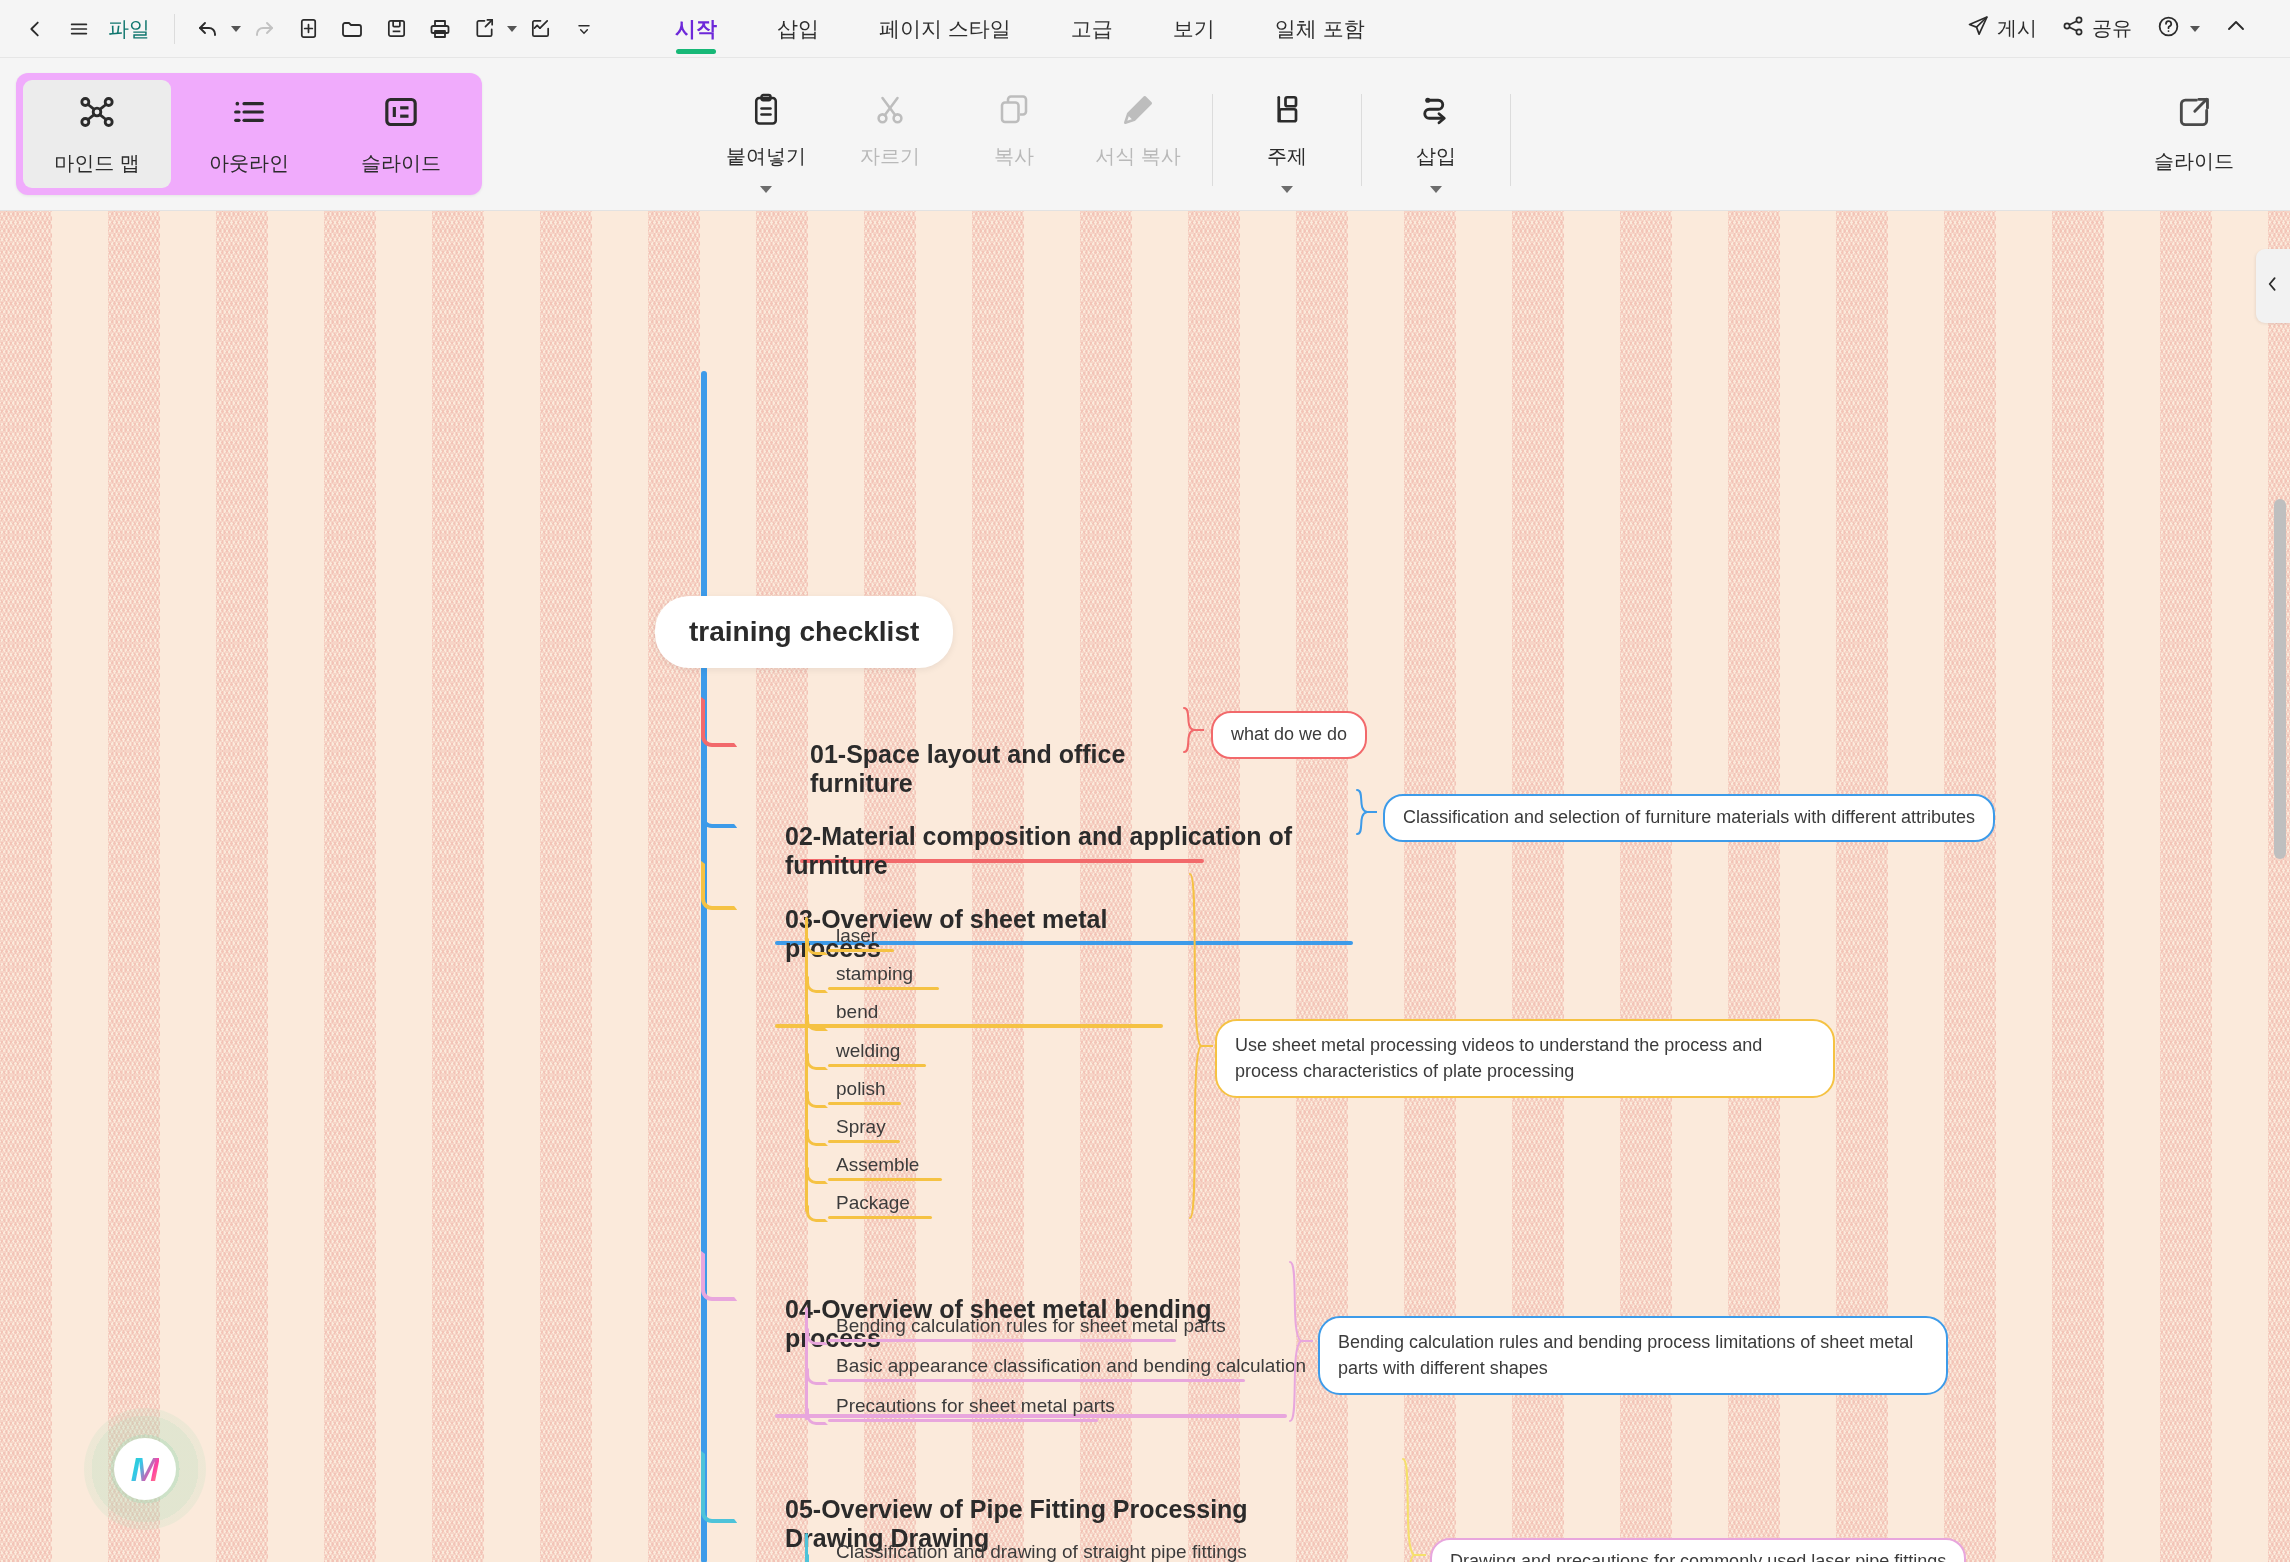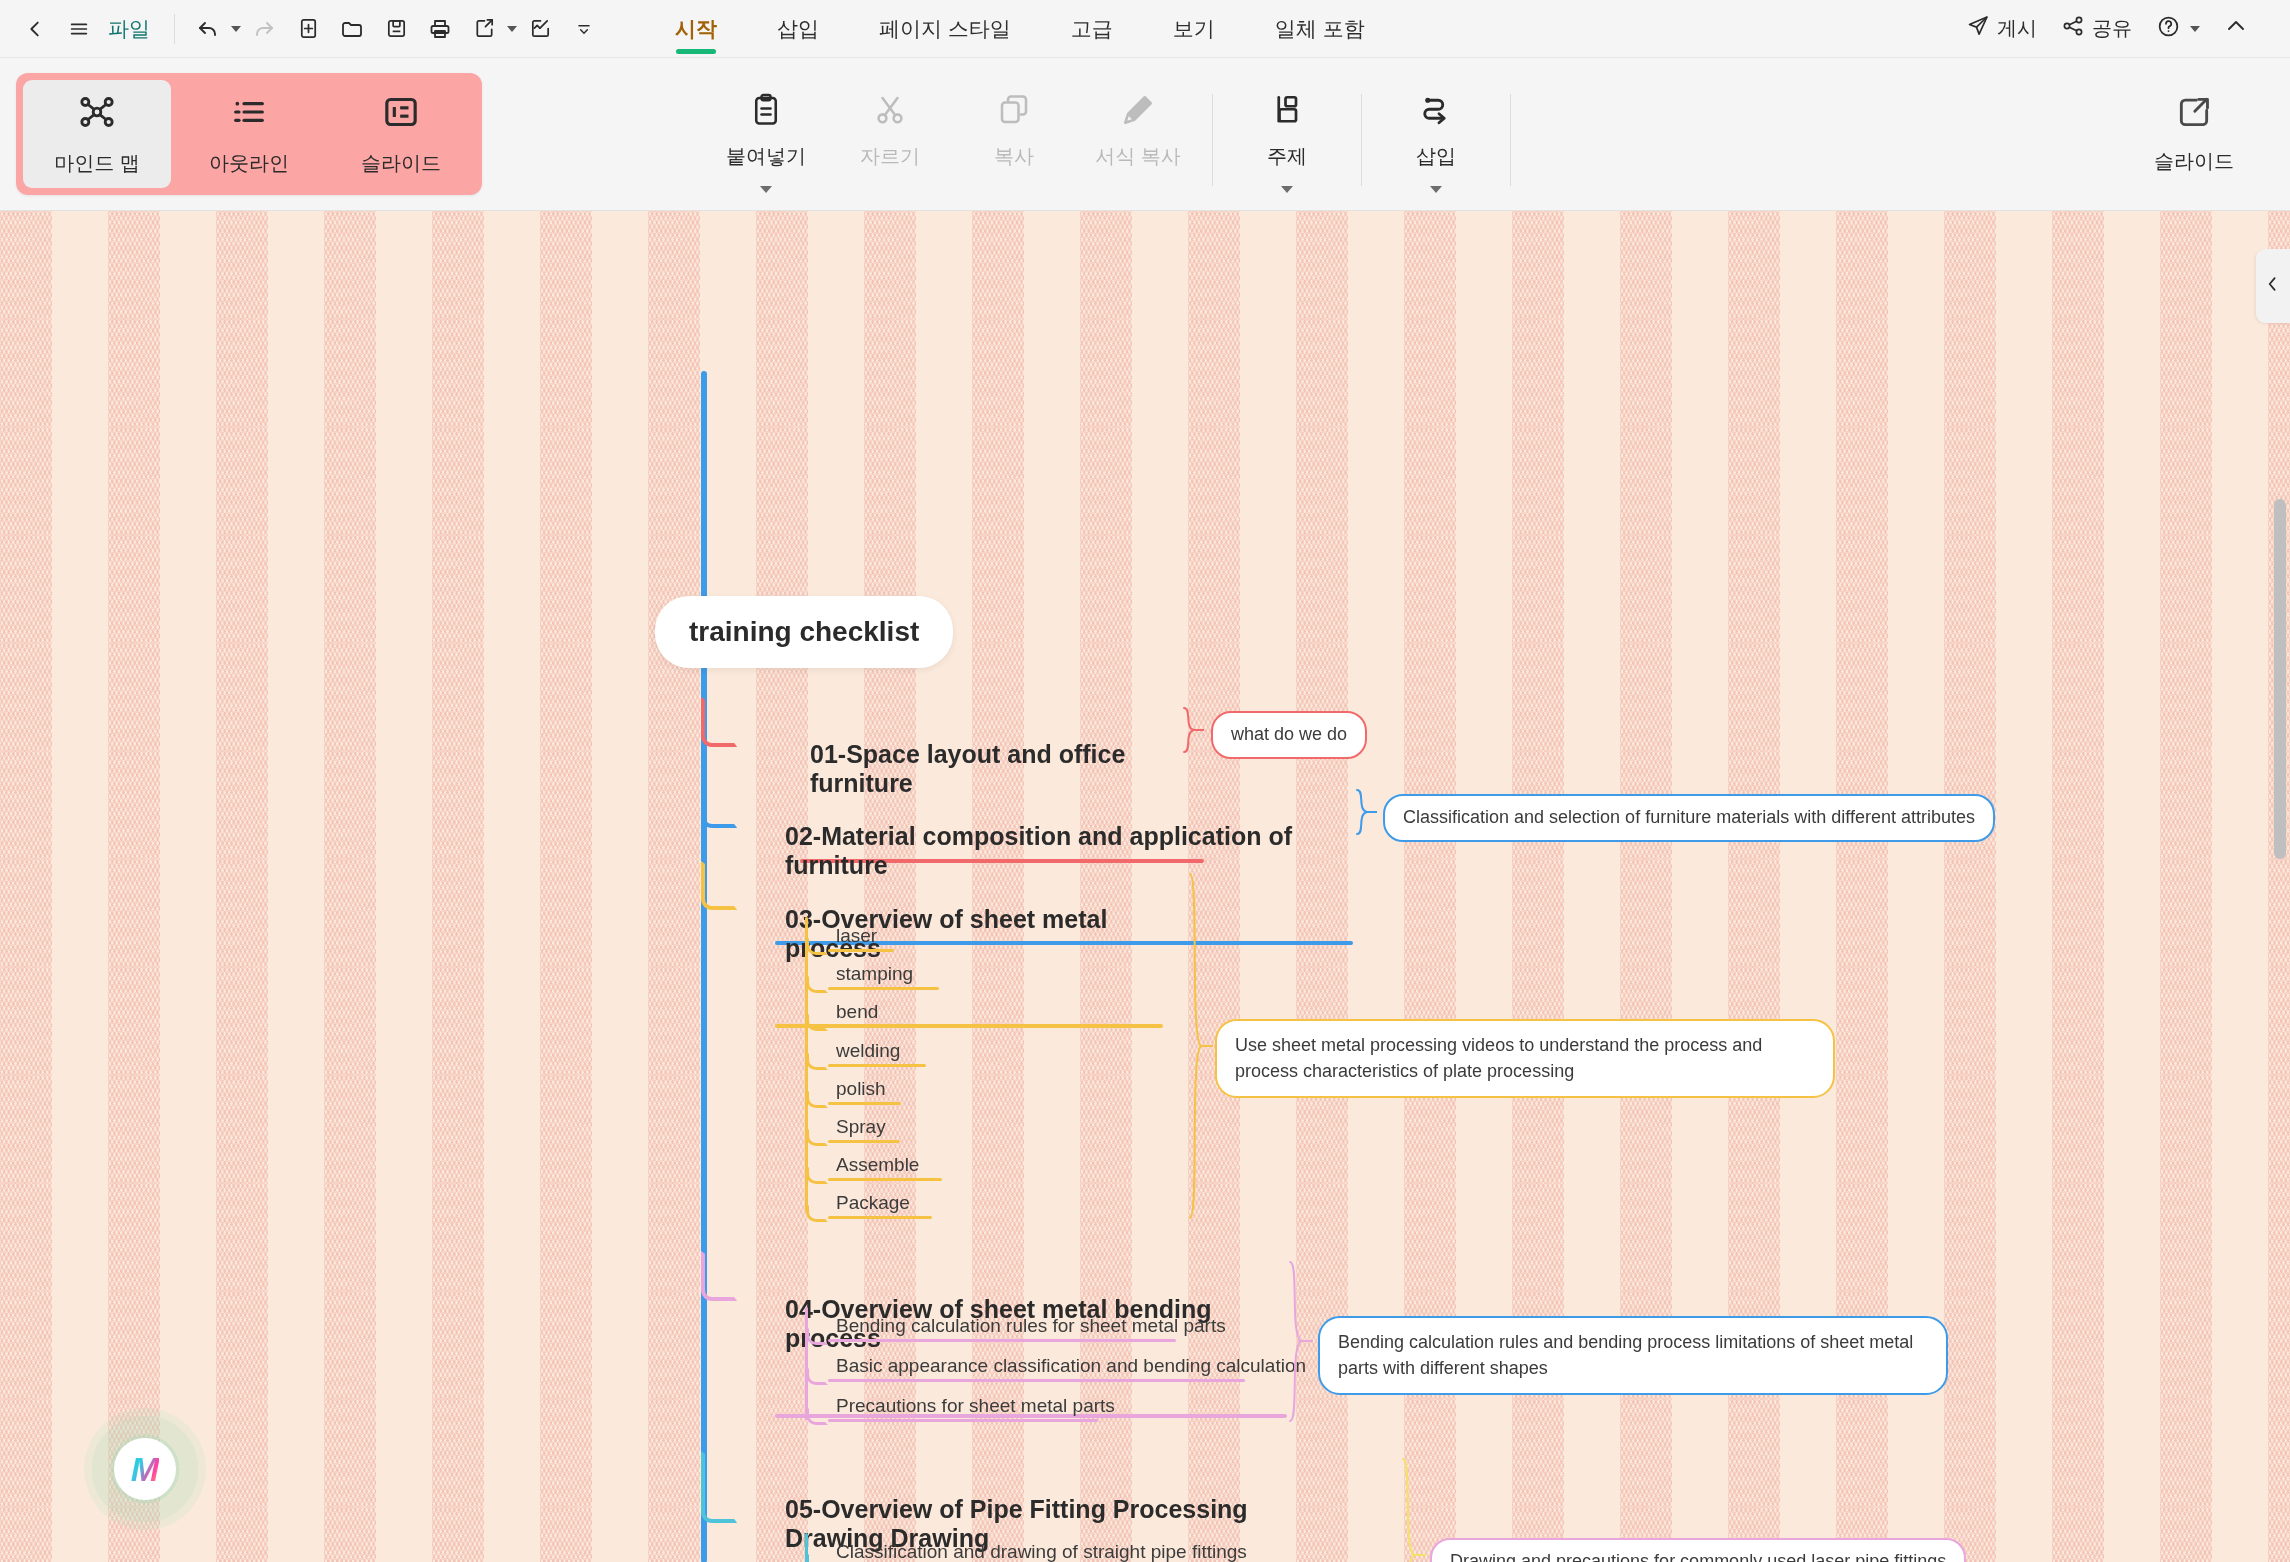--- a/index.html
+++ b/index.html
@@ -43,21 +43,21 @@
   .tabs {
     display: flex; align-items: center; gap: 0;
     margin-left: 40px; height: 100%;
   }
   .tab {
     position: relative; height: 100%;
     display: flex; align-items: center; justify-content: center;
     padding: 0 30px;
     font-size: 21px; color: #2e2e2e; cursor: pointer; white-space: nowrap;
   }
-  .tab.active { color: #a16207; font-weight: bold; }
+  .tab.active { color: #6d28d9; font-weight: bold; }
   .tab.active::after {
     content: ""; position: absolute; bottom: 3px; left: 50%;
     transform: translateX(-50%);
     width: 40px; height: 5px; border-radius: 3px; background: #17b877;
   }
   .tb-right {
     margin-left: auto; display: flex; align-items: center;
     gap: 4px; padding-right: 32px;
   }
   .tb-right-item {
@@ -67,21 +67,21 @@
   }
 
   
   .ribbon {
     position: relative; height: 153px;
     background: #f5f5f5; display: flex; align-items: center;
     border-bottom: 1px solid #e2e2e2;
   }
   .viewmode-group {
     margin-left: 16px;
-    background: #fca5a5; border-radius: 12px;
+    background: #f0abfc; border-radius: 12px;
     padding: 7px; display: flex; gap: 4px;
     box-shadow: 0 1px 3px rgba(0,0,0,0.07);
   }
   .vm-btn {
     width: 148px; height: 108px;
     display: flex; flex-direction: column; align-items: center; justify-content: center;
     gap: 14px; border-radius: 9px; cursor: pointer;
   }
   .vm-btn.selected { background: #ececec; }
   .vm-label { font-size: 20px; color: #2b2b2b; white-space: nowrap; }

